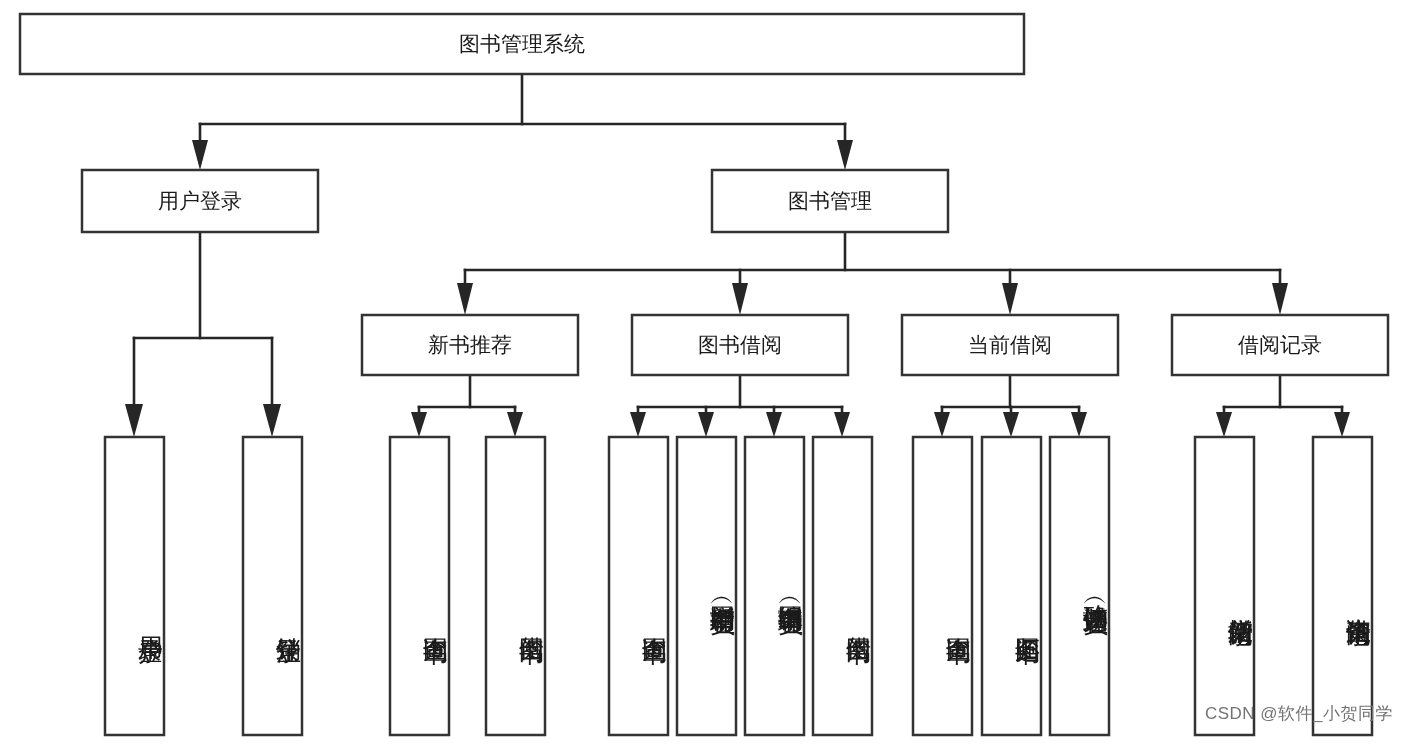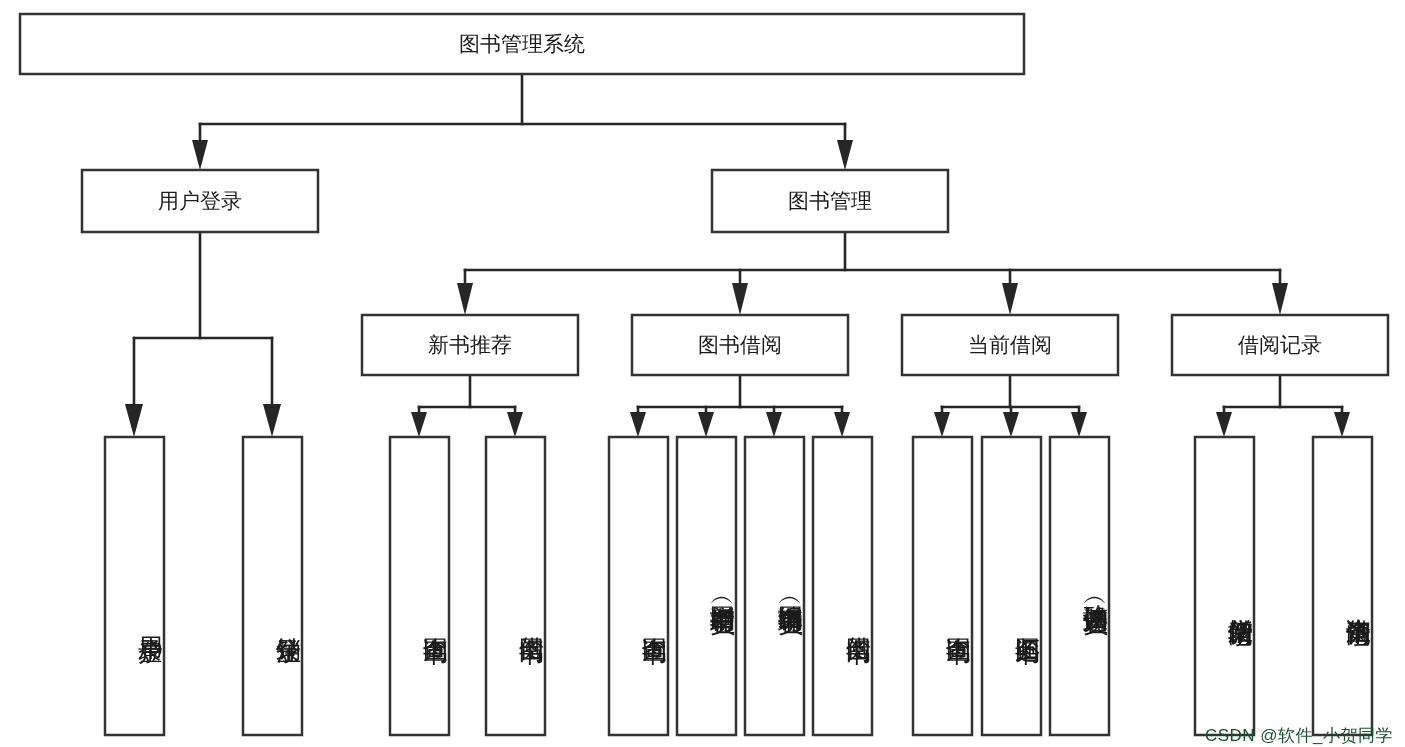--- a/index.html
+++ b/index.html
@@ -58,24 +58,24 @@
     letter-spacing: 1px;
     display: flex;
     align-items: flex-start;
     justify-content: center;
     white-space: nowrap;
     user-select: none;
   }
   .watermark {
     position: absolute;
     right: 12px;
-    bottom: 0;
+    bottom: 22px;
     font-family: "Liberation Sans", "DejaVu Sans", sans-serif;
     font-size: 17px;
-    color: #14532d;
+    color: #737373;
     letter-spacing: 0.5px;
     white-space: nowrap;
     pointer-events: none;
   }
 </style>
 </head>
 <body>
 
 <div id="diagram-root">
 

